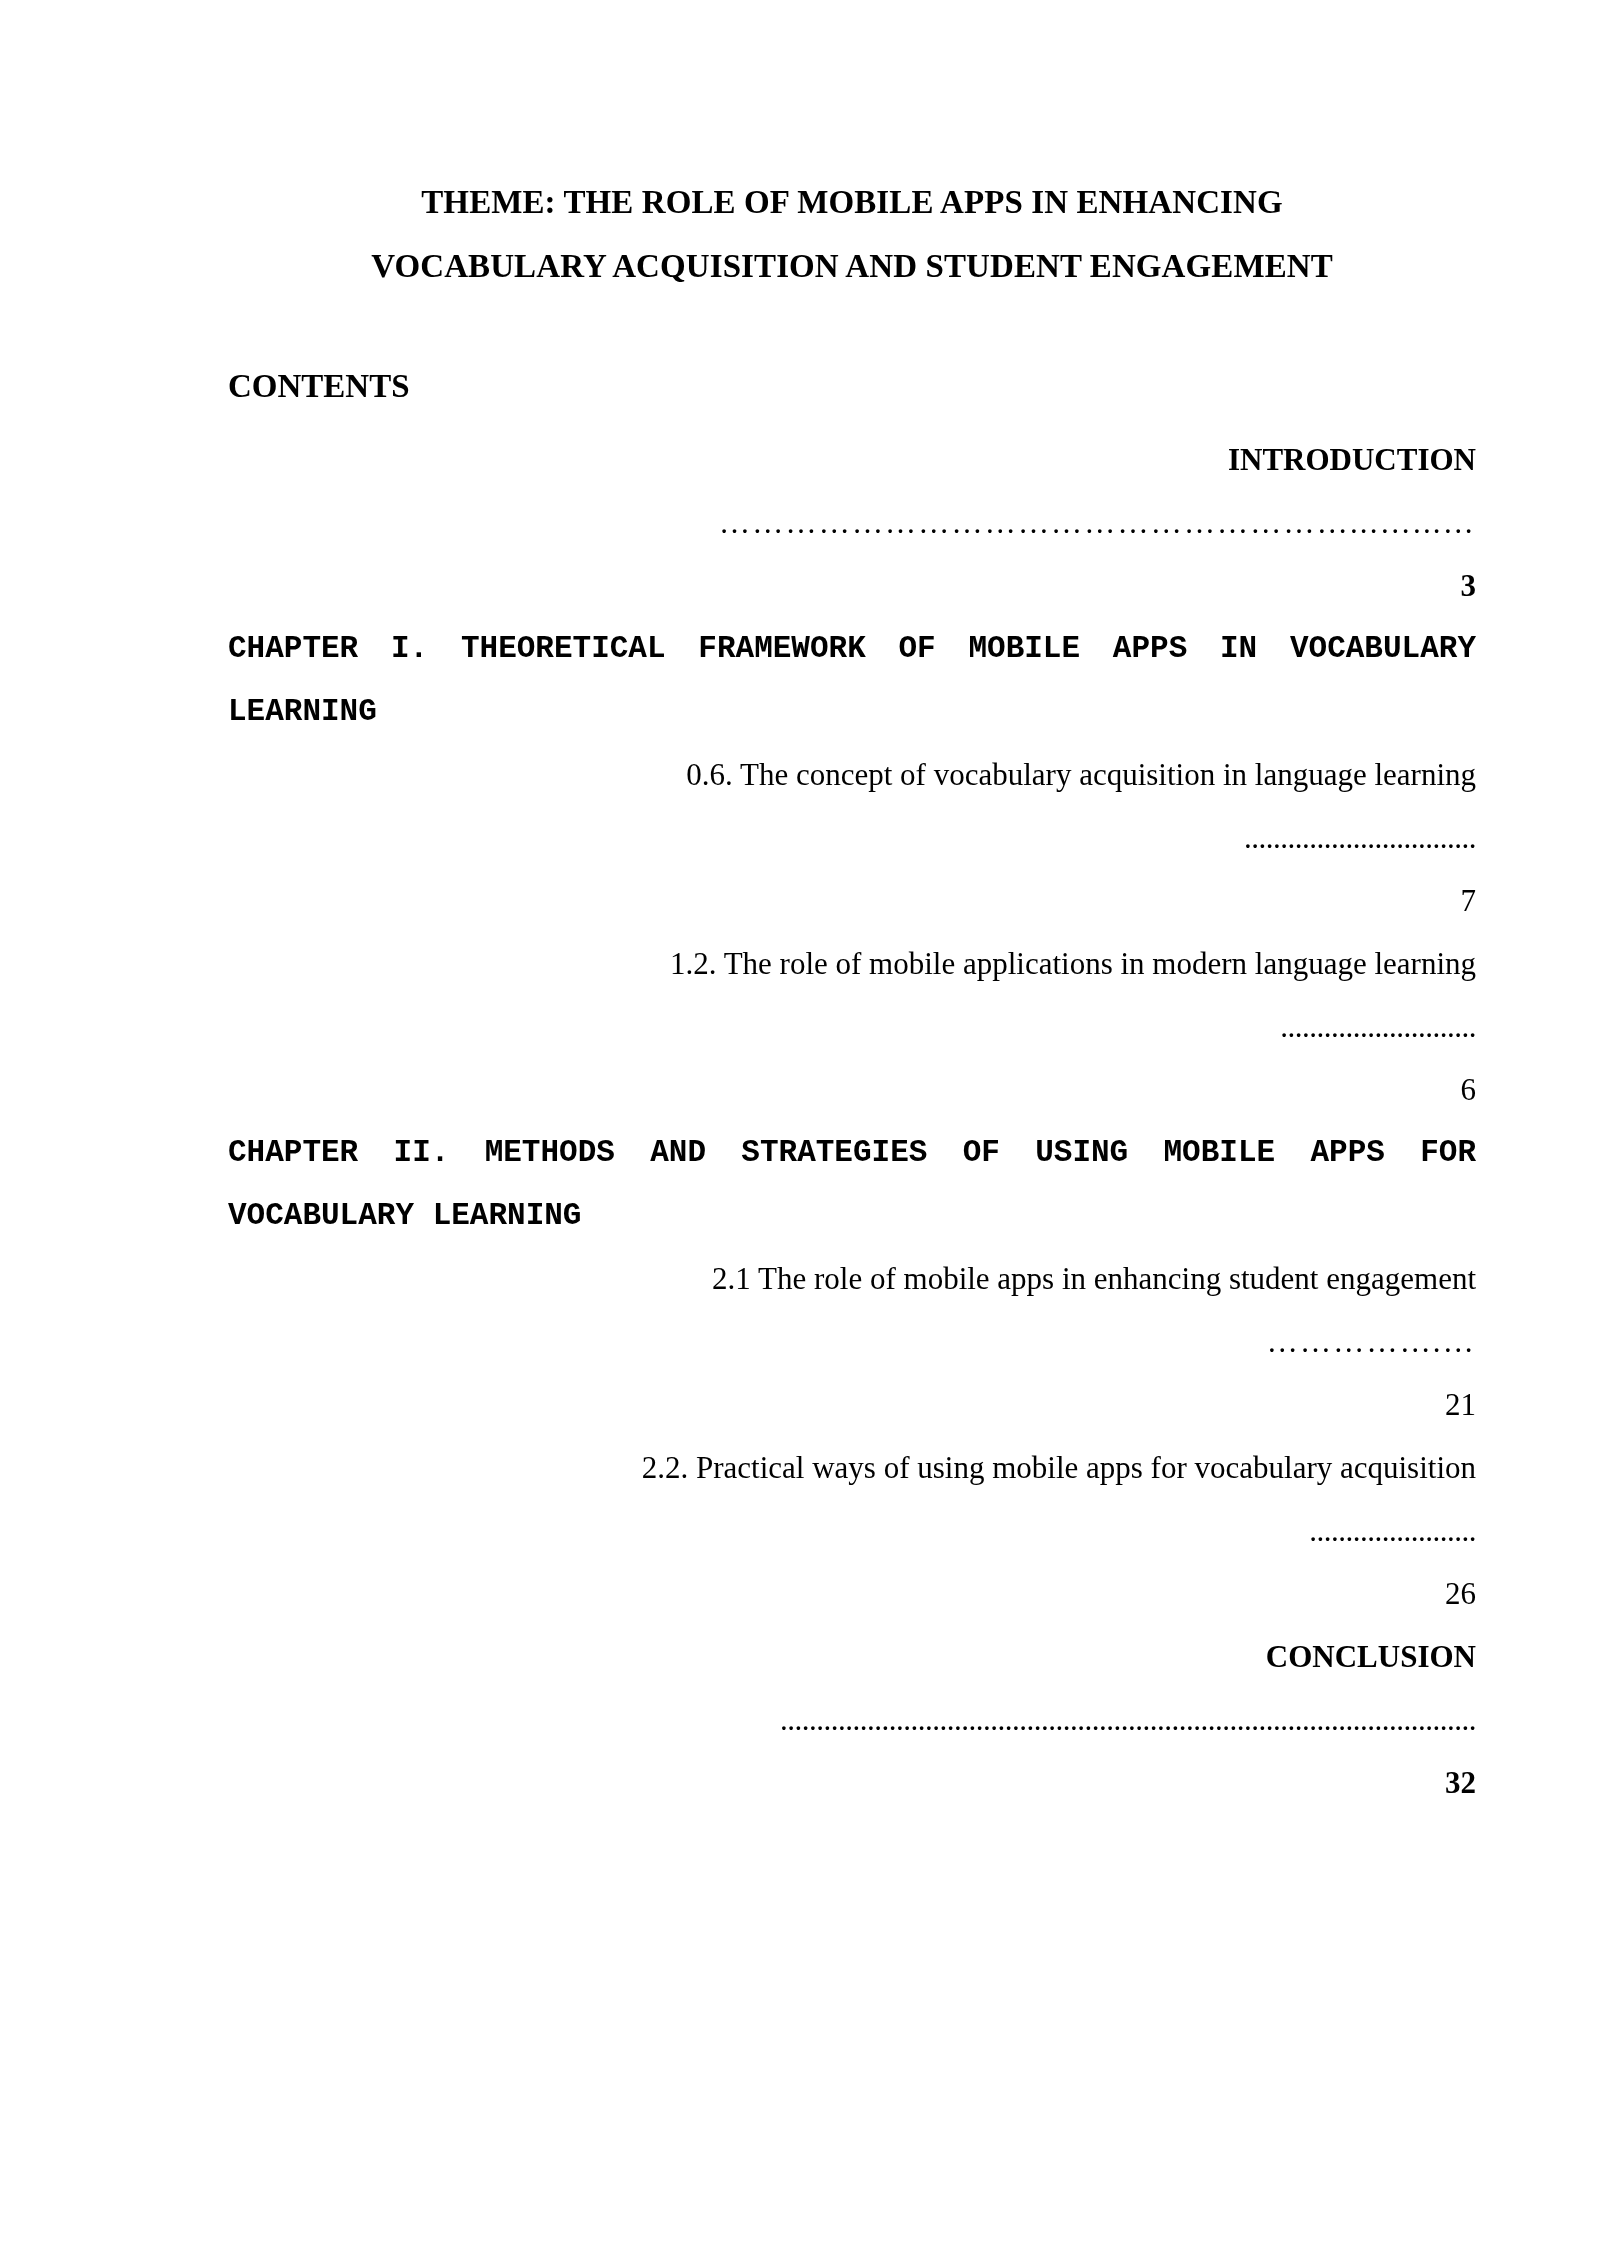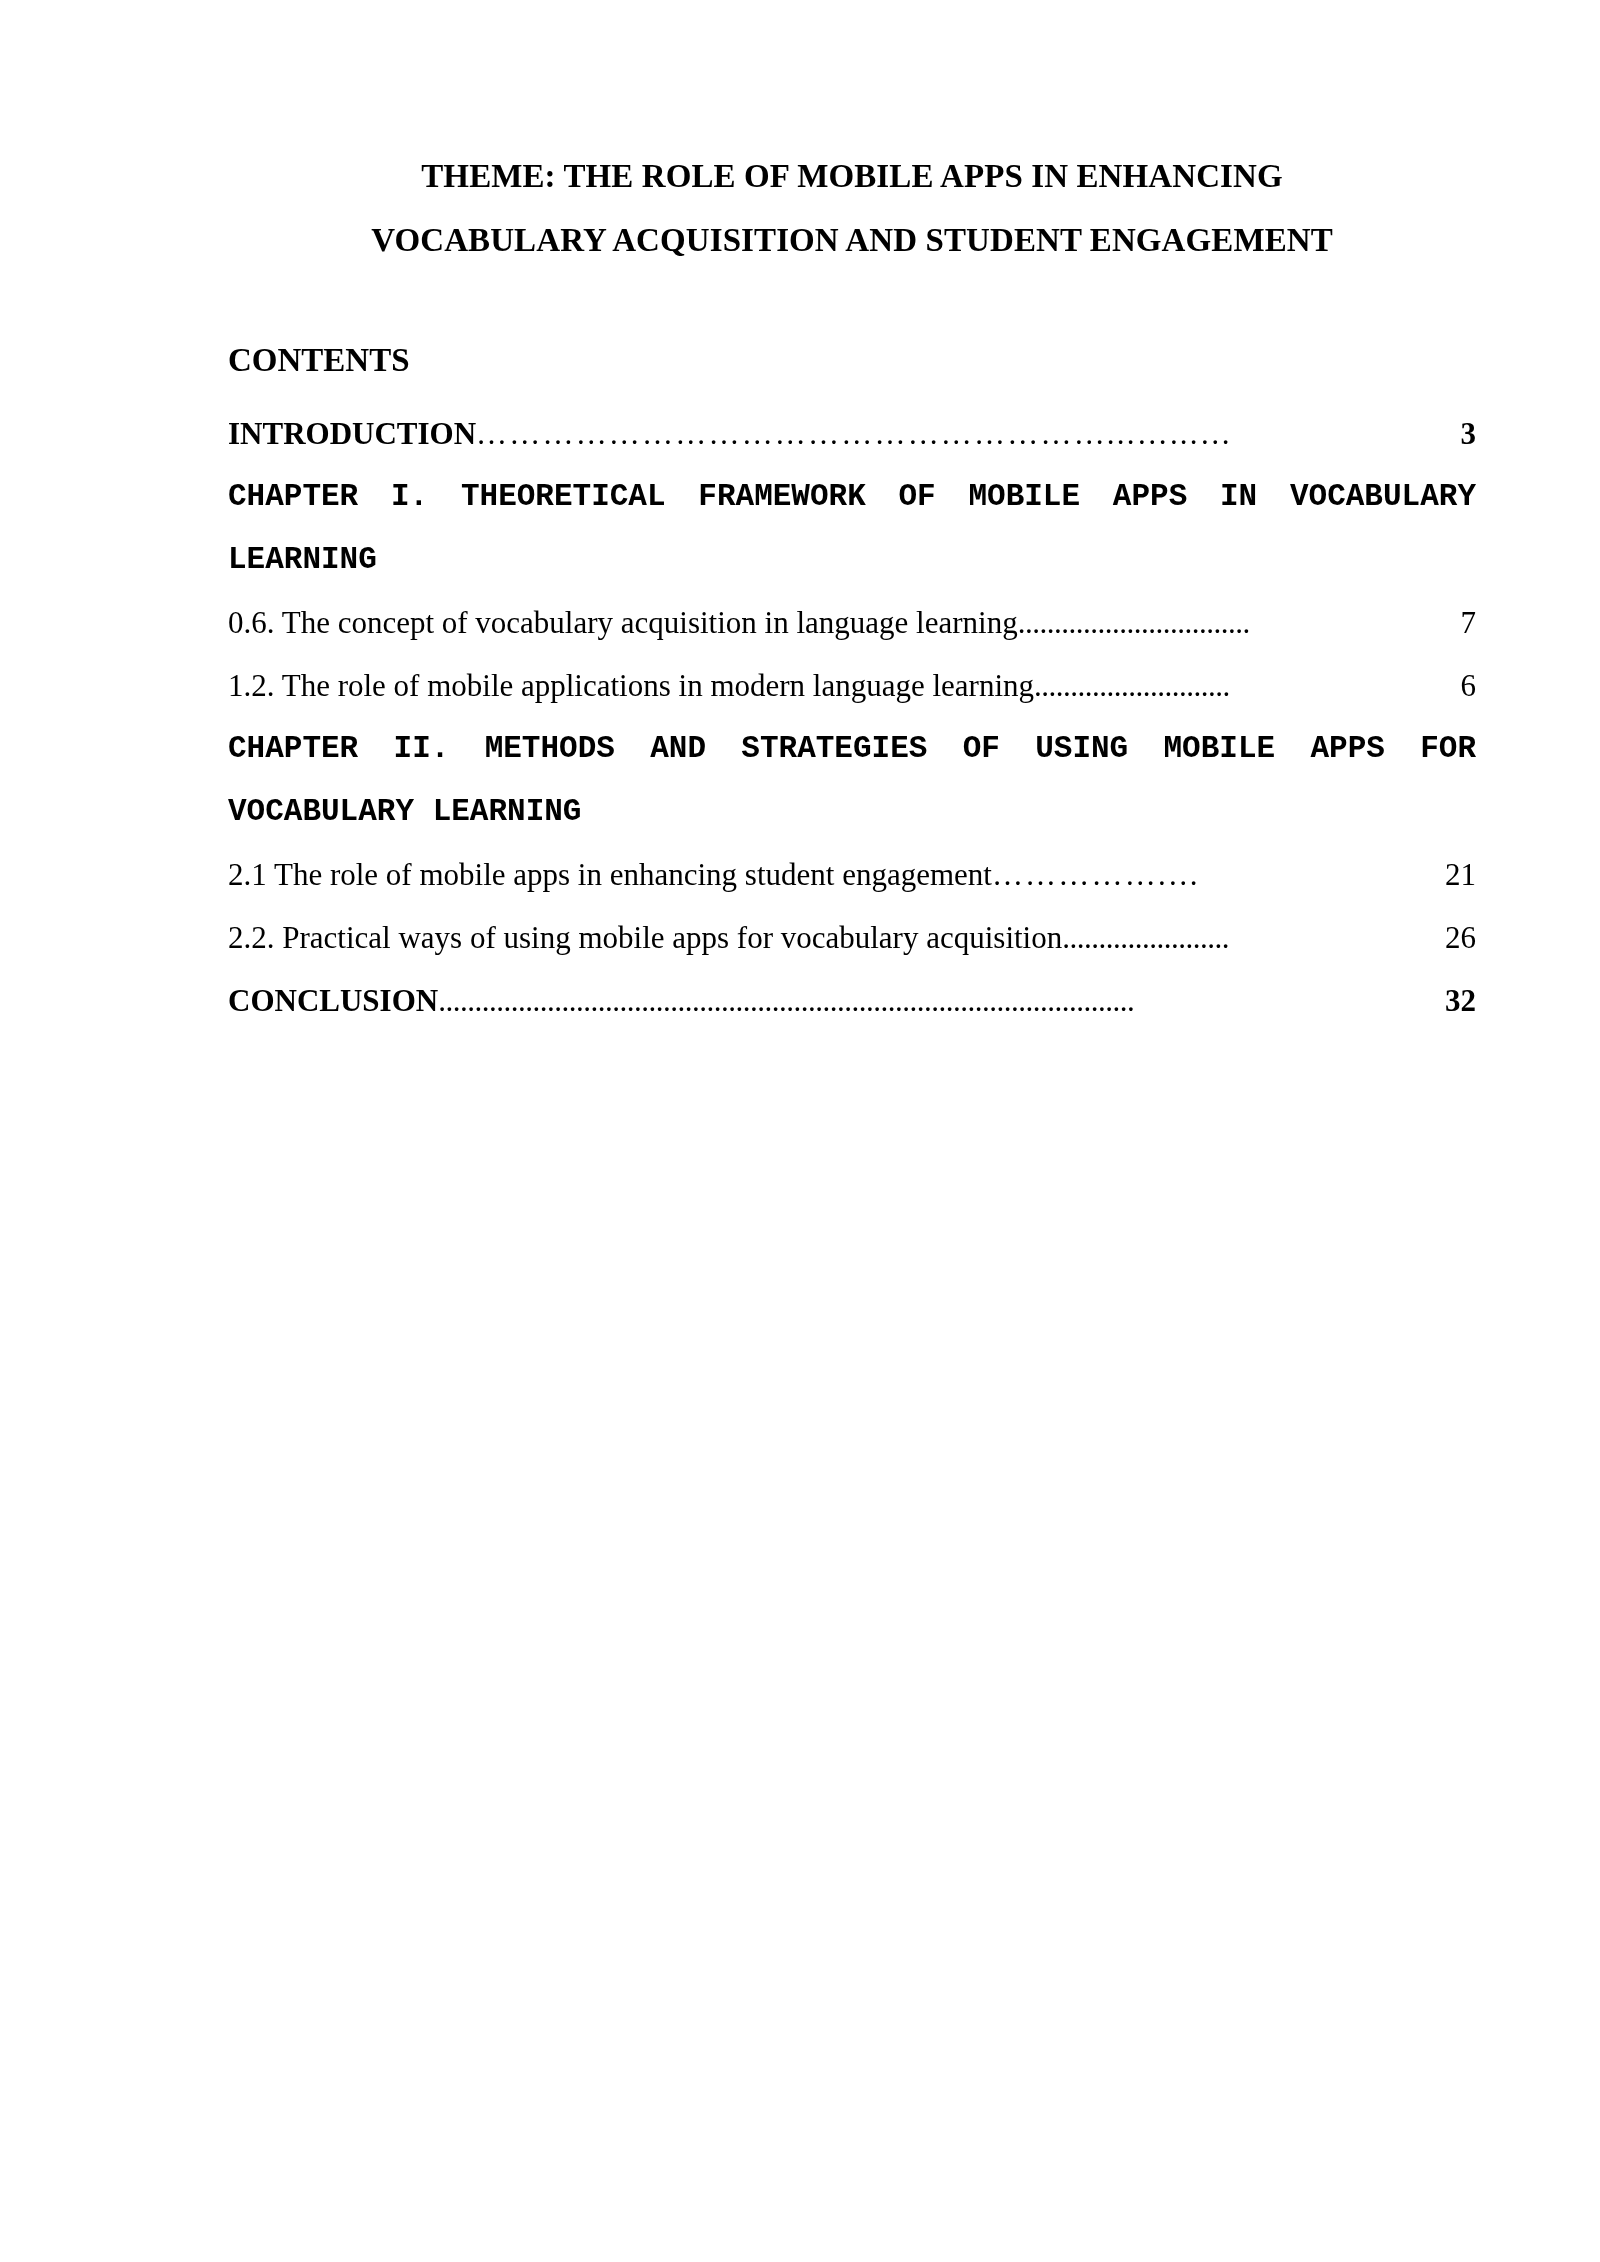--- a/index.html
+++ b/index.html
@@ -23,20 +23,21 @@
     width: 1248px;
   }
 
   
   .doc-title {
     font-size: 33px;
     font-weight: bold;
     text-align: center;
     line-height: 64px;
     letter-spacing: 0.1px;
+    margin-top: 26px;
   }
   .doc-title .title-line-1 { display: block; padding-top: 144px; }
   .doc-title .title-line-2 { display: block; }
 
   
   .contents-heading {
     font-size: 33px;
     font-weight: bold;
     line-height: 64px;
     padding-top: 56px;
@@ -47,22 +48,23 @@
     margin: 0;
     padding: 0;
     list-style: none;
     padding-top: 10px;
   }
   .toc-entry {
     font-size: 31px;
     line-height: 63px;
     white-space: nowrap;
     display: flex;
-    align-items: flex-start;
+    align-items: flex-end;
     width: 100%;
+    flex-direction: column;
   }
   .toc-entry .label {
     flex: 0 0 auto;
   }
   .toc-entry .leader {
     flex: 1 1 auto;
     overflow: hidden;
     white-space: nowrap;
     letter-spacing: 0;
   }

